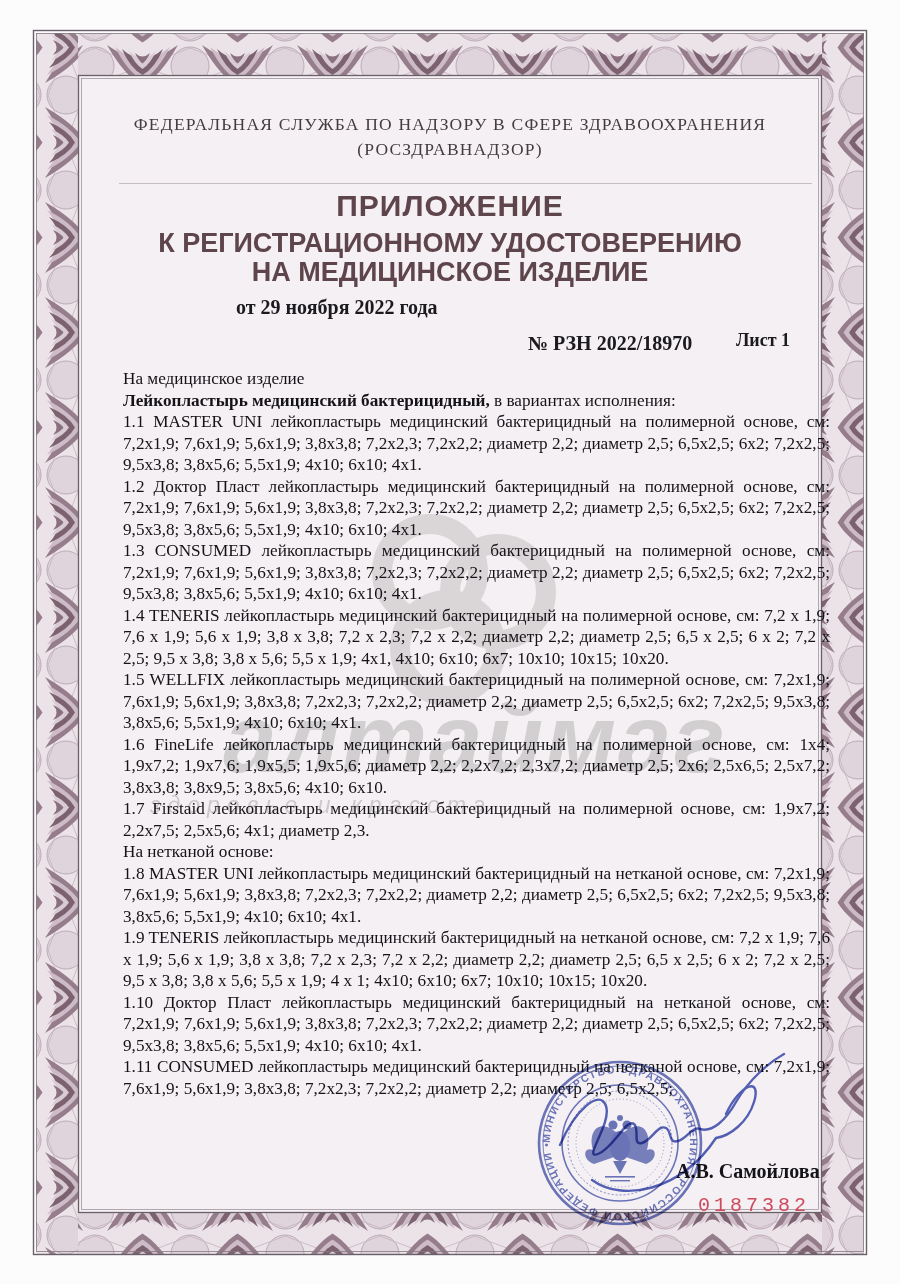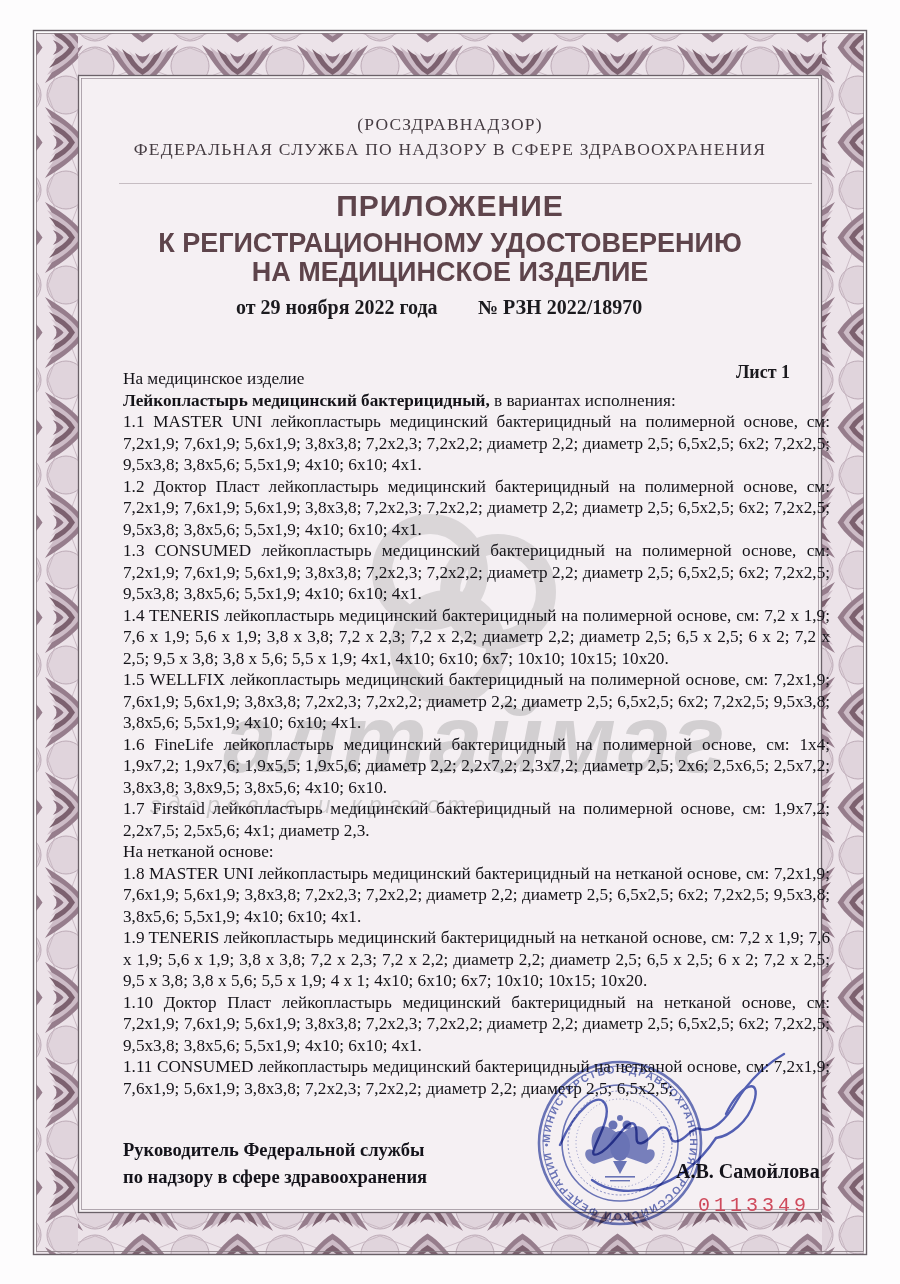--- a/index.html
+++ b/index.html
@@ -18,22 +18,22 @@
   .agency{position:absolute;left:72px;right:72px;top:112px;text-align:center;
     font-size:17.5px;letter-spacing:1.2px;color:#453c42;line-height:25px;}
   .divider{position:absolute;left:119px;right:88px;top:183px;border-top:1px solid #b5acb2;opacity:.75;}
   .title{position:absolute;left:40px;right:40px;text-align:center;
     font-family:"Liberation Sans",sans-serif;font-weight:bold;color:#5e444b;}
   .t1{top:189px;font-size:30px;letter-spacing:1px;}
   .t2{top:228px;font-size:27px;}
   .t3{top:257px;font-size:27px;}
   .daterow{position:absolute;top:296px;left:0;right:0;font-weight:bold;font-size:20px;color:#1b1a1e;}
   .datelabel{position:absolute;left:236px;}
-  .docnum{position:absolute;left:478px;}
-  .sheet{position:absolute;top:330px;right:110px;font-weight:bold;font-size:18px;color:#1b1a1e;margin-top:32px;}
+  .docnum{position:absolute;left:528px;margin-top:36px;}
+  .sheet{position:absolute;top:330px;right:110px;font-weight:bold;font-size:18px;color:#1b1a1e;}
   .bodytext{position:absolute;left:123px;width:707px;top:368px;
     font-size:17.2px;line-height:21.5px;text-align:justify;color:#141318;}
   .bodytext p{margin:0;}
   .footer-left{position:absolute;left:123px;top:1137px;font-weight:bold;font-size:18.5px;line-height:27px;color:#14131a;}
   .signer-name{position:absolute;left:676px;top:1160px;font-weight:bold;font-size:20px;color:#14131a;}
   .serial{position:absolute;left:698px;top:1194px;font-family:"Liberation Mono",monospace;
     font-size:20px;letter-spacing:4px;color:#cf4a5c;}
   .stamp-svg{position:absolute;left:535px;top:1058px;z-index:3;mix-blend-mode:multiply;opacity:.82;}
   .sign-svg{position:absolute;left:530px;top:1040px;z-index:4;mix-blend-mode:multiply;opacity:.88;}
 </style>
@@ -93,22 +93,22 @@
         <circle cx="118" cy="148" r="48"></circle>
       </g>
     </svg>
     <div class="wm-brand">алтаймаг</div>
     <div class="wm-tag">здоровье и красота</div>
   </div>
 
   <div class="content">
 
     <div class="agency">
+      <div>ФЕДЕРАЛЬНАЯ СЛУЖБА ПО НАДЗОРУ В СФЕРЕ ЗДРАВООХРАНЕНИЯ</div>
       <div>(РОСЗДРАВНАДЗОР)</div>
-      <div>ФЕДЕРАЛЬНАЯ СЛУЖБА ПО НАДЗОРУ В СФЕРЕ ЗДРАВООХРАНЕНИЯ</div>
     </div>
 
     <div class="divider"></div>
 
     <div class="title t1">ПРИЛОЖЕНИЕ</div>
     <div class="title t2">К РЕГИСТРАЦИОННОМУ УДОСТОВЕРЕНИЮ</div>
     <div class="title t3">НА МЕДИЦИНСКОЕ ИЗДЕЛИЕ</div>
 
     <div class="daterow">
       <span class="datelabel">от  29 ноября 2022 года</span>
@@ -127,28 +127,24 @@
       <p>1.5 WELLFIX лейкопластырь медицинский бактерицидный на полимерной основе, см: 7,2x1,9; 7,6x1,9; 5,6x1,9; 3,8x3,8; 7,2x2,3; 7,2x2,2; диаметр 2,2; диаметр 2,5; 6,5x2,5; 6x2; 7,2x2,5; 9,5x3,8; 3,8x5,6; 5,5x1,9; 4x10; 6x10; 4x1.</p>
       <p>1.6 FineLife лейкопластырь медицинский бактерицидный на полимерной основе, см: 1x4; 1,9x7,2; 1,9x7,6; 1,9x5,5; 1,9x5,6; диаметр 2,2; 2,2x7,2; 2,3x7,2; диаметр 2,5; 2x6; 2,5x6,5; 2,5x7,2; 3,8x3,8; 3,8x9,5; 3,8x5,6; 4x10; 6x10.</p>
       <p>1.7 Firstaid лейкопластырь медицинский бактерицидный на полимерной основе, см: 1,9x7,2; 2,2x7,5; 2,5x5,6; 4x1; диаметр 2,3.</p>
       <p>На нетканой основе:</p>
       <p>1.8 MASTER UNI лейкопластырь медицинский бактерицидный на нетканой основе, см: 7,2x1,9; 7,6x1,9; 5,6x1,9; 3,8x3,8; 7,2x2,3; 7,2x2,2; диаметр 2,2; диаметр 2,5; 6,5x2,5; 6x2; 7,2x2,5; 9,5x3,8; 3,8x5,6; 5,5x1,9; 4x10; 6x10; 4x1.</p>
       <p>1.9 TENERIS лейкопластырь медицинский бактерицидный на нетканой основе, см: 7,2 x 1,9; 7,6 x 1,9; 5,6 x 1,9; 3,8 x 3,8; 7,2 x 2,3; 7,2 x 2,2; диаметр 2,2; диаметр 2,5; 6,5 x 2,5; 6 x 2; 7,2 x 2,5; 9,5 x 3,8; 3,8 x 5,6; 5,5 x 1,9; 4 x 1; 4x10; 6x10; 6x7; 10x10; 10x15; 10x20.</p>
       <p>1.10 Доктор Пласт лейкопластырь медицинский бактерицидный на нетканой основе, см: 7,2x1,9; 7,6x1,9; 5,6x1,9; 3,8x3,8; 7,2x2,3; 7,2x2,2; диаметр 2,2; диаметр 2,5; 6,5x2,5; 6x2; 7,2x2,5; 9,5x3,8; 3,8x5,6; 5,5x1,9; 4x10; 6x10; 4x1.</p>
       <p>1.11 CONSUMED лейкопластырь медицинский бактерицидный на нетканой основе, см: 7,2x1,9; 7,6x1,9; 5,6x1,9; 3,8x3,8; 7,2x2,3; 7,2x2,2; диаметр 2,2; диаметр 2,5; 6,5x2,5;</p>
     </div>
 
-    <div class="footer-left">
-      <div>Руководитель Федеральной службы</div>
-      <div>по надзору в сфере здравоохранения</div>
-    </div>
 
     <div class="signer-name">А.В. Самойлова</div>
 
-    <div class="serial">0113349</div>
+    <div class="serial">0187382</div>
   </div>
 
   <svg class="stamp-svg" width="170" height="170" viewBox="0 0 170 170" aria-hidden="true">
     <defs>
       <path id="ringPath" d="M 85,85 m -70,0 a 70,70 0 1,1 140,0 a 70,70 0 1,1 -140,0"></path>
     </defs>
     <g stroke="#4d5cb0" fill="none">
       <circle cx="85" cy="85" r="81" stroke-width="2.6"></circle>
       <circle cx="85" cy="85" r="77" stroke-width="0.9"></circle>
       <circle cx="85" cy="85" r="58" stroke-width="1.6"></circle>

